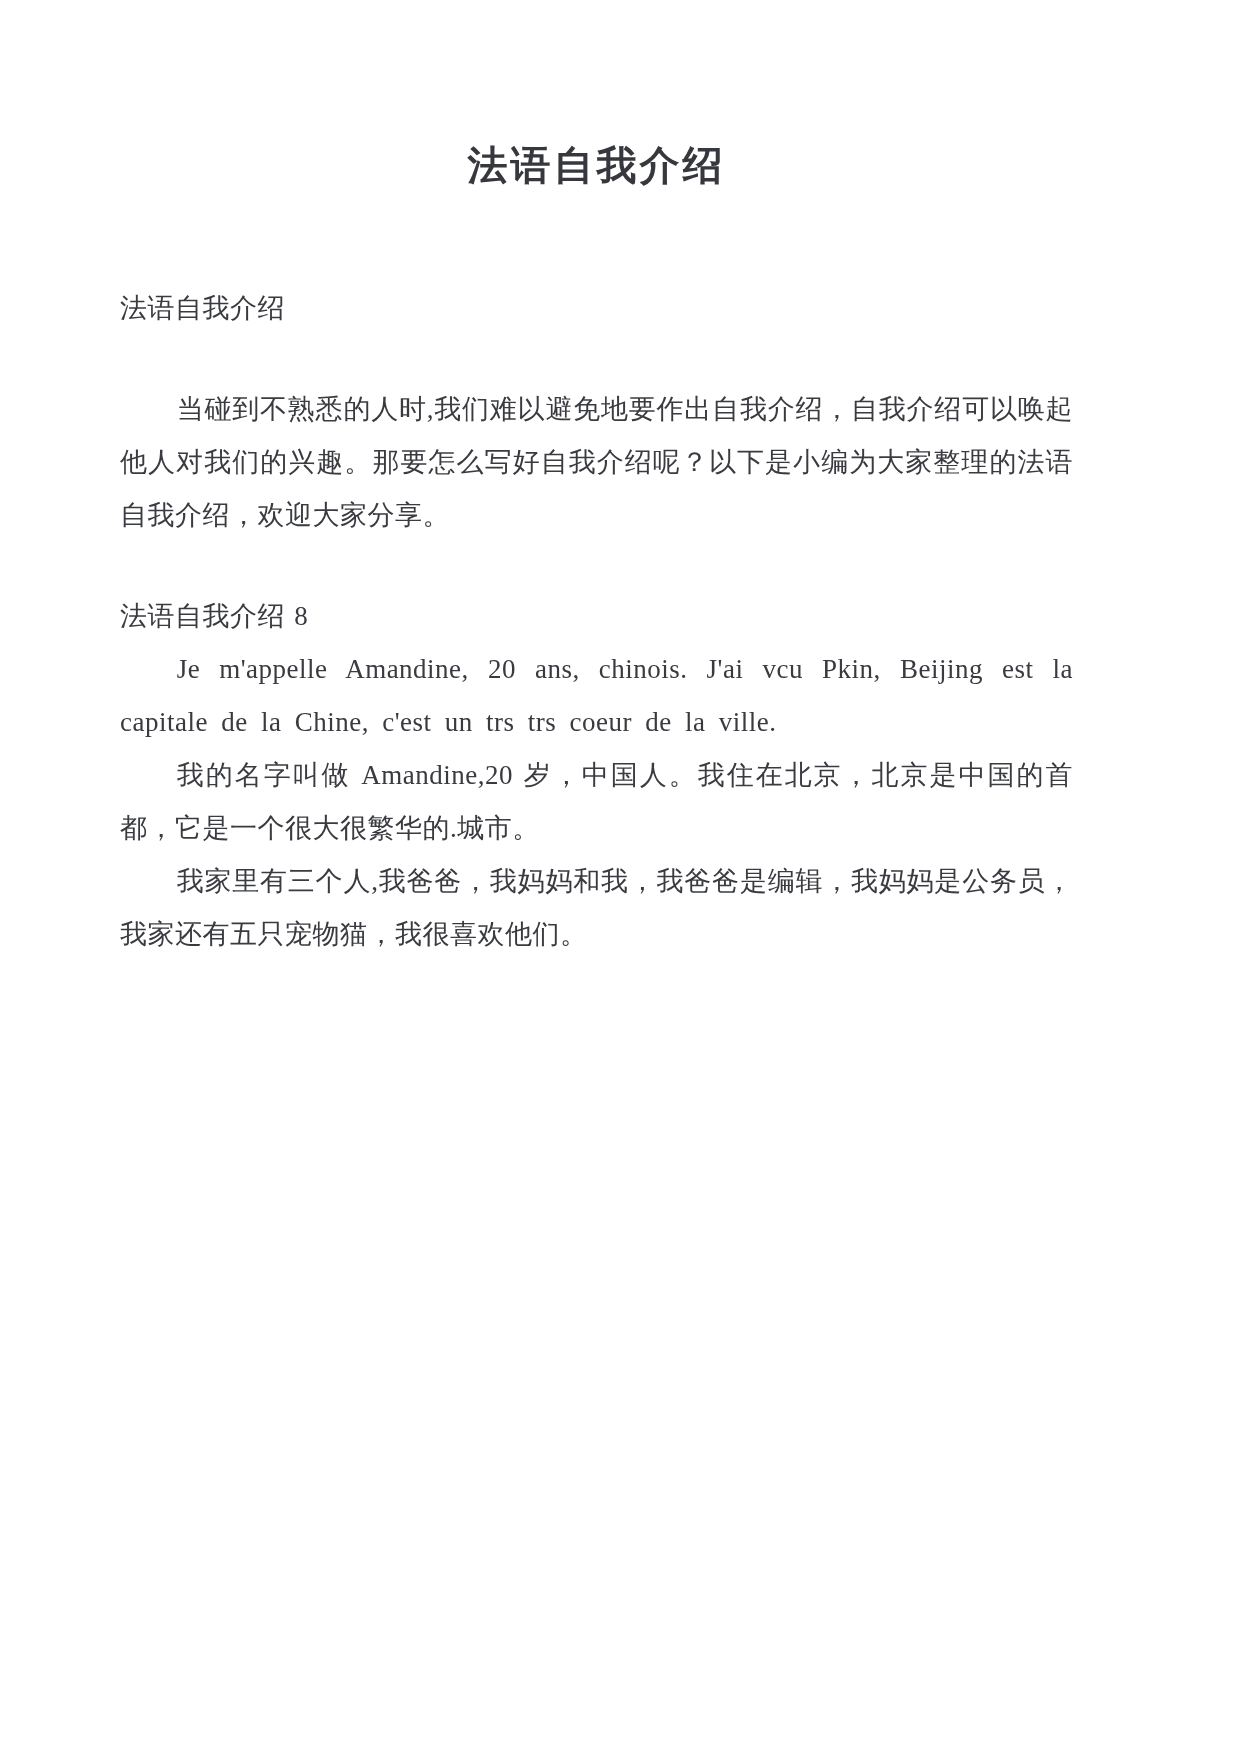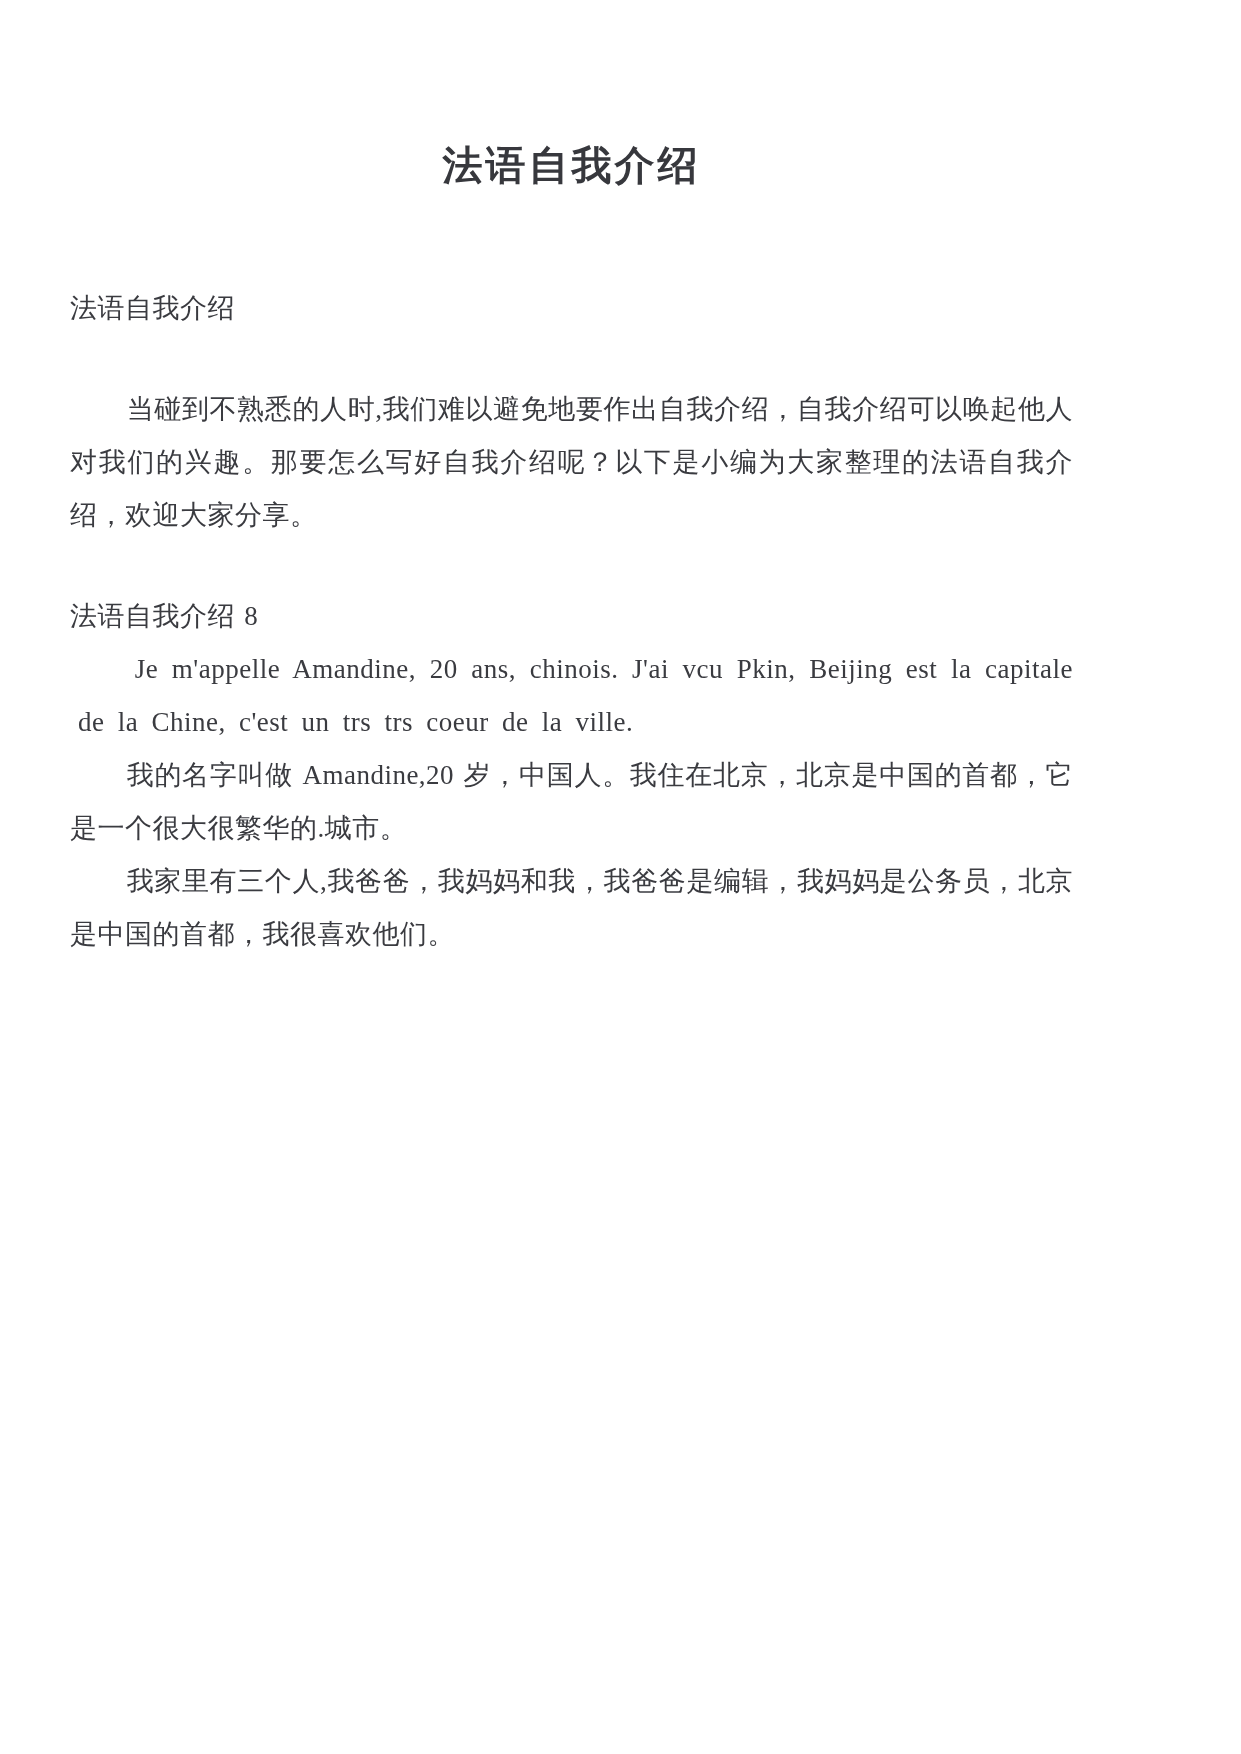--- a/index.html
+++ b/index.html
@@ -11,21 +11,21 @@
   body {
     width: 1241px;
     height: 1754px;
     overflow: hidden;
     font-family: "Liberation Serif", "DejaVu Serif", serif;
     color: #3a3b40;
   }
   .page {
     width: 1241px;
     height: 1754px;
-    padding: 138px 168px 0 70px;
+    padding: 138px 168px 0 120px;
     background: #ffffff;
   }
   .doc-title {
     margin: 0 0 88px 0;
     font-size: 40px;
     line-height: 56px;
     font-weight: bold;
     text-align: center;
     letter-spacing: 3px;
     color: #37383d;
@@ -39,21 +39,20 @@
     word-spacing: 2px;
   }
   .para.indent {
     text-indent: 2.1em;
   }
   .para.gap-top {
     margin-top: 48px;
   }
   .para.latin {
     word-spacing: 6px;
-    margin-left: 8px;
   }
 </style>
 </head>
 <body>
 
 <div class="page">
 
   <h1 class="doc-title">法语自我介绍</h1>
 
   <p class="para">法语自我介绍</p>
@@ -61,16 +60,16 @@
   <p class="para indent gap-top">当碰到不熟悉的人时,我们难以避免地要作出自我介绍，自我介绍可以唤起他人对我们的兴趣。那要怎么写好自我介绍呢？以下是小编为大家整理的法语自我介绍，欢迎大家分享。</p>
 
   <p class="para gap-top">法语自我介绍 8</p>
 
   <p class="para indent latin">Je m'appelle Amandine, 20 ans, chinois. J'ai vcu Pkin, Beijing est la capitale de la Chine, c'est un trs trs coeur de la ville.</p>
 
 
 
   <p class="para indent">我的名字叫做 Amandine,20 岁，中国人。我住在北京，北京是中国的首都，它是一个很大很繁华的.城市。</p>
 
-  <p class="para indent">我家里有三个人,我爸爸，我妈妈和我，我爸爸是编辑，我妈妈是公务员，北京是中国的首都，我很喜欢他们。</p>
+  <p class="para indent">我家里有三个人,我爸爸，我妈妈和我，我爸爸是编辑，我妈妈是公务员，我家还有五只宠物猫，我很喜欢他们。</p>
 
 
 </div>
 
 </body></html>

